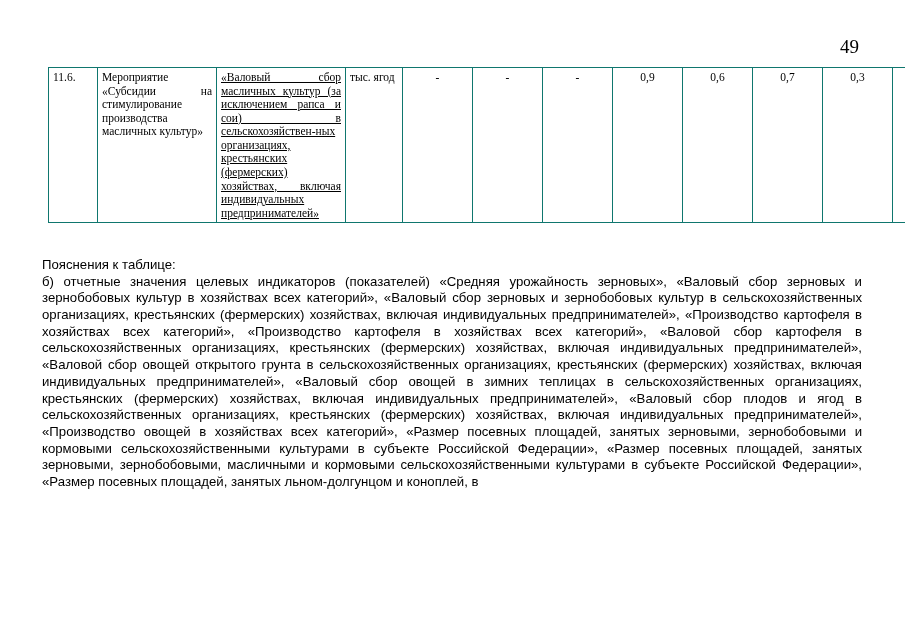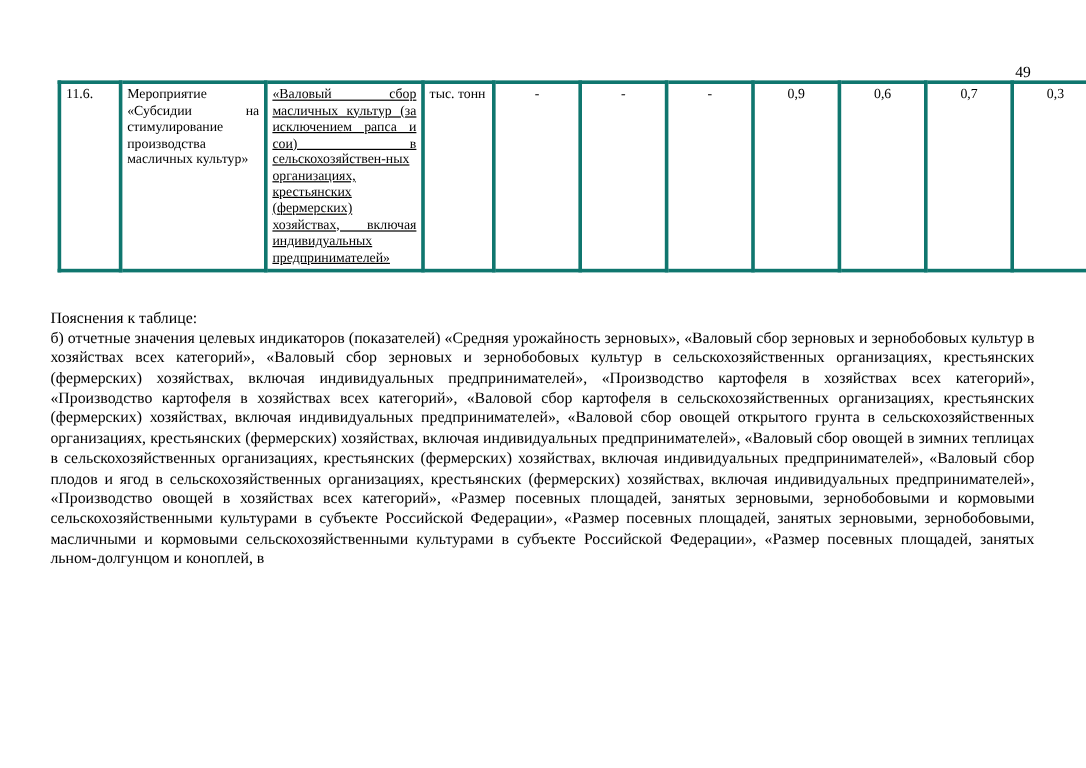--- a/index.html
+++ b/index.html
@@ -18,57 +18,56 @@
     position: relative;
     width: 905px;
     height: 640px;
     box-sizing: border-box;
     padding: 0 42px;
   }
   .page-number {
     position: absolute;
     top: 36px;
     right: 46px;
-    font-size: 13px;
+    font-size: 19px;
     font-family: "Liberation Serif", serif;
-    margin-top: 16px;
   }
   .table-wrap {
     position: absolute;
     top: 67px;
     left: 48px;
     width: 810px;
   }
   table.ind-table {
     border-collapse: collapse;
     width: 810px;
     table-layout: fixed;
   }
   table.ind-table td {
-    border: 3px solid #0f766e;
+    border: 1px solid #0f766e;
     vertical-align: top;
     padding: 3px 4px 2px 4px;
     font-size: 11.5px;
     line-height: 1.18;
     font-family: "Liberation Serif", serif;
   }
   td.c-num { width: 40px; text-align: left; }
   td.c-name { width: 110px; text-align: justify; margin-top: 20px; }
   td.c-ind { width: 120px; text-align: justify; text-decoration: underline; }
   td.c-unit { width: 48px; text-align: left; }
   td.c-val { width: 61px; text-align: center; }
   .body-text {
     position: absolute;
     top: 257px;
     left: 42px;
     width: 820px;
     font-size: 13.2px;
     line-height: 1.265;
     text-align: justify;
-    font-family: Liberation Serif, serif;
+    font-family: Liberation Sans, sans-serif;
   }
   .body-text p {
     margin: 0;
     text-indent: 0;
   }
   .p-indent {
     text-indent: 52px;
   }
   .hang {
     text-align: justify;
@@ -81,21 +80,21 @@
 
   <div class="page-number">49</div>
 
   <div class="table-wrap">
     <table class="ind-table">
       <tbody>
         <tr>
           <td class="c-num">11.6.</td>
           <td class="c-name">Мероприятие «Субсидии на стимулирование производства масличных культур»</td>
           <td class="c-ind">«Валовый сбор масличных культур (за исключением рапса и сои) в сельскохозяйствен-ных организациях, крестьянских (фермерских) хозяйствах, включая индивидуальных предпринимателей»</td>
-          <td class="c-unit">тыс. тонн</td>
+          <td class="c-unit">тыс. ягод</td>
           <td class="c-val">-</td>
           <td class="c-val">-</td>
           <td class="c-val">-</td>
           <td class="c-val">0,9</td>
           <td class="c-val">0,6</td>
           <td class="c-val">0,7</td>
           <td class="c-val">0,3</td>
           <td class="c-val">0,9</td>
         </tr>
       </tbody>

